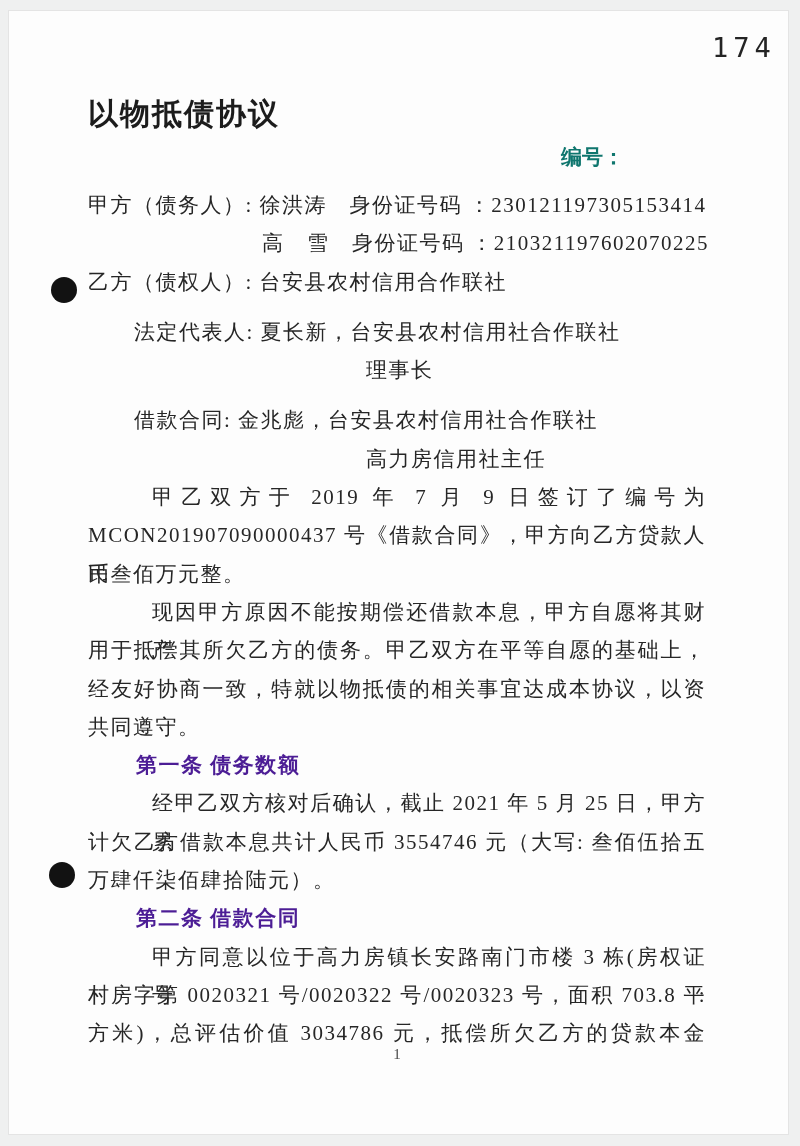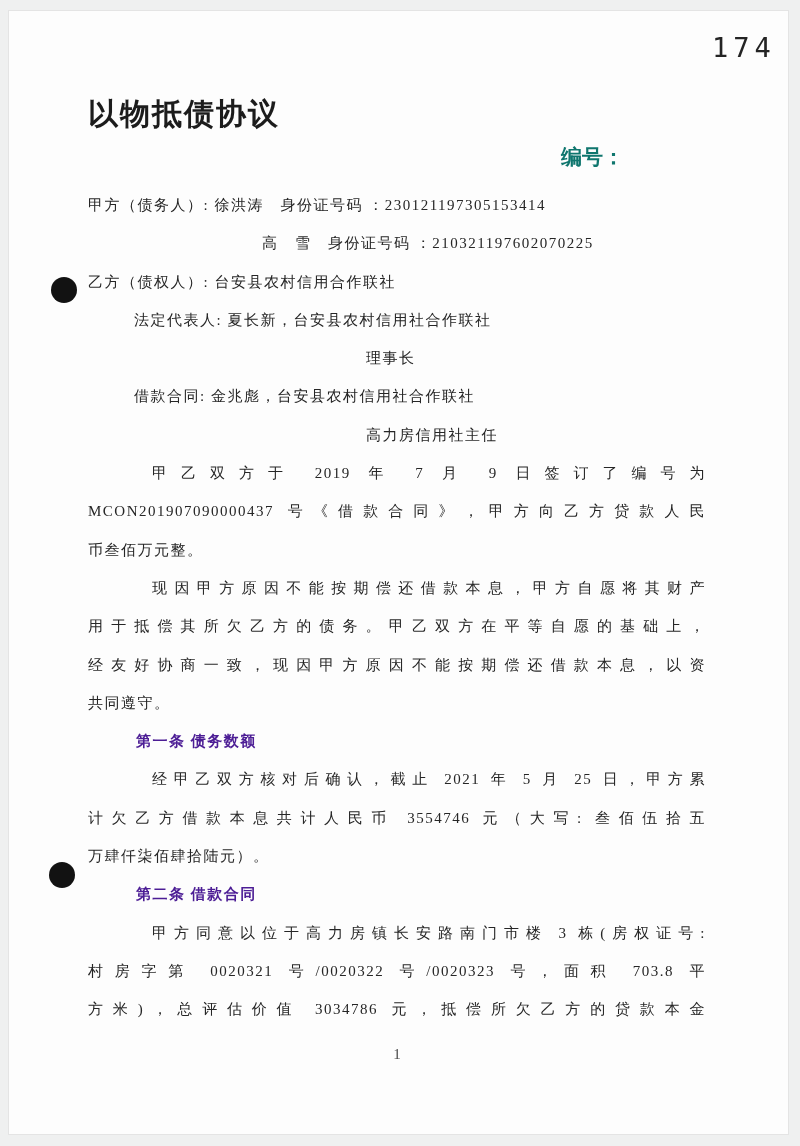--- a/index.html
+++ b/index.html
@@ -46,33 +46,33 @@
     color: #0f766e;
   }
   .content {
     position: absolute;
     left: 88px; top: 186px;
     width: 618px;
   }
   .line {
     height: 38.3px;
     line-height: 38.3px;
-    font-size: 15px;
+    font-size: 21px;
     letter-spacing: 1.5px;
     color: #262626;
     white-space: nowrap;
   }
   .line.j {
     white-space: normal;
     text-align: justify;
     text-align-last: justify;
   }
   .line.first   { padding-left: 64px; }
   .line.sub     { padding-left: 174px; }
-  .line.legal   { padding-left: 46px; }
+  .line.legal   { padding-left: 46px; margin-top: 12px; }
   .line.mid     { padding-left: 278px; }
   .line.heading { padding-left: 48px; font-weight: 700; color: #4c1d95; }
   .hole {
     position: absolute;
     width: 26px; height: 26px;
     border-radius: 50%;
     background: #121212;
   }
   .hole-1 { left: 51px; top: 277px; }
   .hole-2 { left: 49px; top: 862px; }
@@ -105,21 +105,21 @@
   <div class="line">乙方（债权人）: 台安县农村信用合作联社</div>
   <div class="line legal">法定代表人: 夏长新，台安县农村信用社合作联社</div>
   <div class="line mid">理事长</div>
   <div class="line legal">借款合同: 金兆彪，台安县农村信用社合作联社</div>
   <div class="line mid">高力房信用社主任</div>
   <div class="line j first">甲乙双方于 2019 年 7 月 9 日签订了编号为</div>
   <div class="line j">MCON201907090000437 号《借款合同》，甲方向乙方贷款人民</div>
   <div class="line">币叁佰万元整。</div>
   <div class="line j first">现因甲方原因不能按期偿还借款本息，甲方自愿将其财产</div>
   <div class="line j">用于抵偿其所欠乙方的债务。甲乙双方在平等自愿的基础上，</div>
-  <div class="line j">经友好协商一致，现因甲方原因不能按期偿还借款本息，以资</div>
+  <div class="line j">经友好协商一致，特就以物抵债的相关事宜达成本协议，以资</div>
   <div class="line">共同遵守。</div>
   <div class="line heading">第一条 债务数额</div>
   <div class="line j first">经甲乙双方核对后确认，截止 2021 年 5 月 25 日，甲方累</div>
   <div class="line j">计欠乙方借款本息共计人民币 3554746 元（大写: 叁佰伍拾五</div>
   <div class="line">万肆仟柒佰肆拾陆元）。</div>
   <div class="line heading">第二条 借款合同</div>
   <div class="line j first">甲方同意以位于高力房镇长安路南门市楼 3 栋(房权证号:</div>
   <div class="line j">村房字第 0020321 号/0020322 号/0020323 号，面积 703.8 平</div>
   <div class="line j">方米)，总评估价值 3034786 元，抵偿所欠乙方的贷款本金</div>
 </div>

